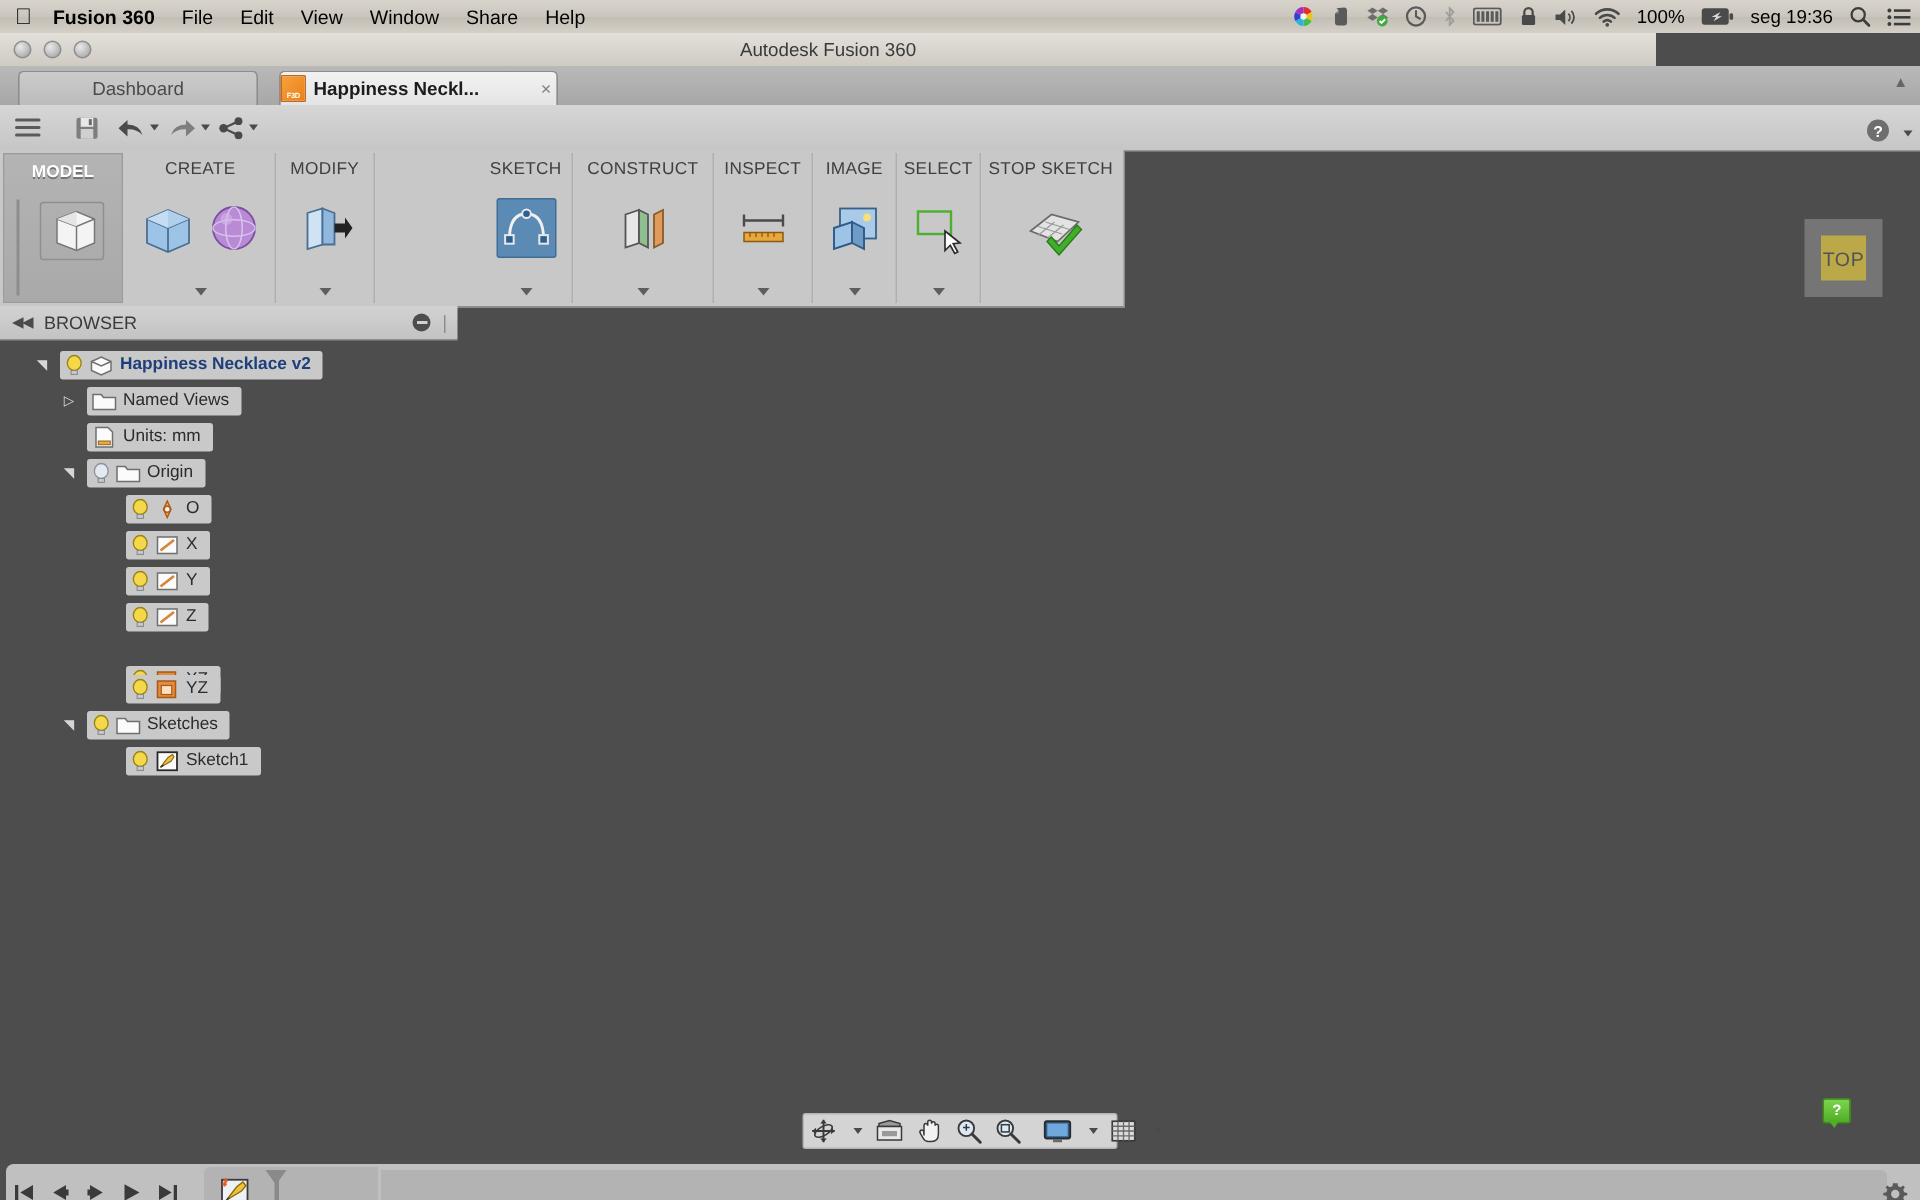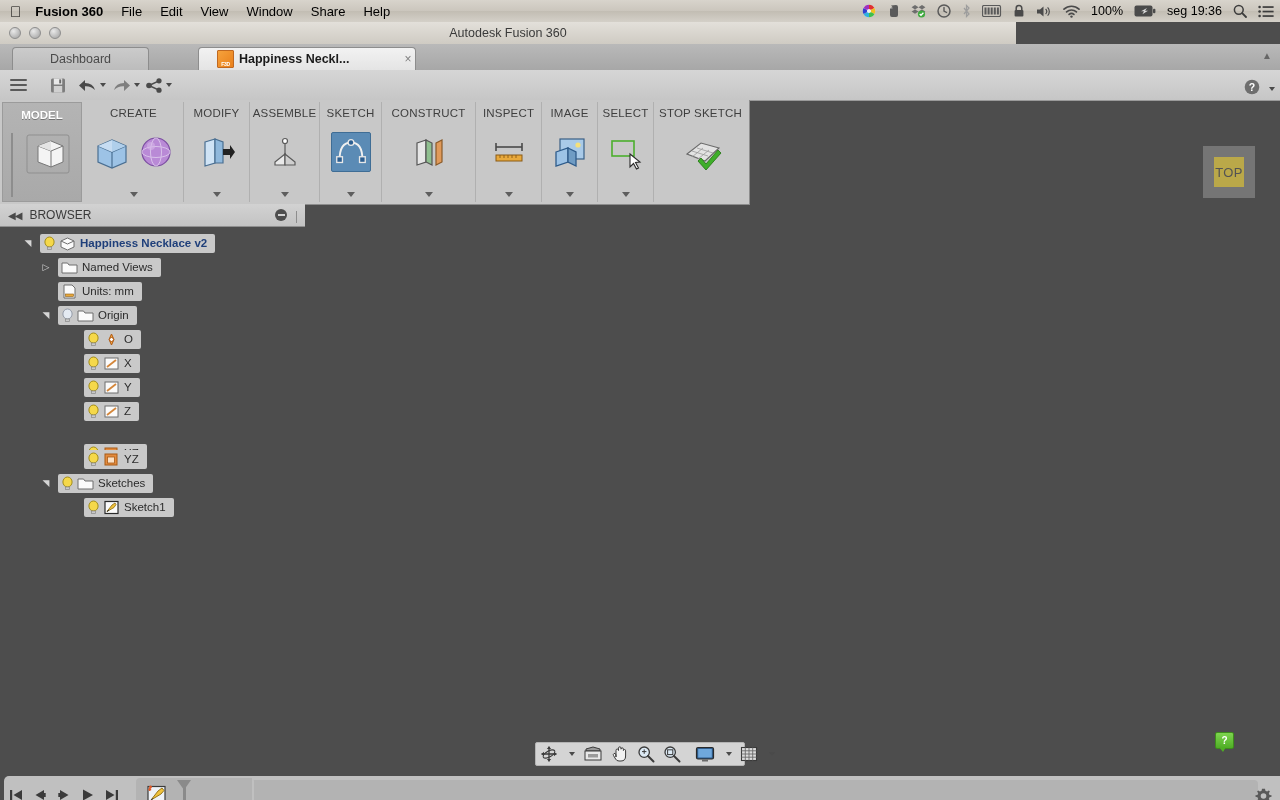--- a/index.html
+++ b/index.html
@@ -23,21 +23,21 @@
   #mac-right{position:absolute;right:6px;top:0;height:22px;display:flex;align-items:center;gap:11px;}
   #mac-right .sysicon{display:flex;align-items:center;}
   #mac-right .clock{font-size:12.5px;}
 
   
   #fusion-window{
     position:absolute;left:0;top:22px;width:1280px;height:778px;
     background:#4d4d4d;
   }
   #titlebar{
-    position:absolute;left:0;top:0;width:1016px;height:22px;
+    position:absolute;left:0;top:0;width:1104px;height:22px;
     background:linear-gradient(to bottom,#e3e0da 0%,#cfcbc3 100%);
     border-bottom:1px solid #9b968d;
     display:flex;align-items:center;justify-content:center;
   }
   #titlebar .title{font-size:12.5px;color:#3a3a3a;}
   .traffic{position:absolute;left:9px;top:5px;display:flex;gap:8px;}
   .traffic i{
     display:block;width:12px;height:12px;border-radius:50%;
     background:radial-gradient(circle at 35% 32%,#e9e9e9,#b4b4b4 70%,#9a9a9a);
     border:1px solid #8e8e8e;box-sizing:border-box;
@@ -54,22 +54,22 @@
     background:linear-gradient(to bottom,#cbcbcb,#bcbcbc);
     border:1px solid #8d8d8d;border-bottom:none;
     border-radius:4px 4px 0 0;
     display:flex;align-items:center;justify-content:center;
     font-size:12.5px;color:#4a4a4a;box-sizing:border-box;
   }
   .tab.active{
     background:linear-gradient(to bottom,#f2f2f2,#e4e4e4);
     color:#1c1c1c;font-weight:bold;
   }
-  #tab-dashboard{left:12px;width:137px;}
-  #tab-doc{left:198px;width:218px;justify-content:flex-start;padding-left:18px;}
+  #tab-dashboard{left:12px;width:160px;}
+  #tab-doc{left:186px;width:186px;justify-content:flex-start;padding-left:0;}
   .f3d-ico{
     width:15px;height:16px;flex:0 0 15px;margin-right:5px;position:relative;
     background:#fff;border:1px solid #c06820;border-radius:1px;
   }
   .f3d-ico:before{
     content:"";position:absolute;left:0;top:0;width:100%;height:100%;
     background:linear-gradient(135deg,#f6a23c 0%,#e9801b 100%);
   }
   .f3d-ico:after{
     content:"F3D";position:absolute;left:0;bottom:0px;width:100%;
@@ -611,36 +611,20 @@
             <path d="M18 7 L26 10 L26 31 L18 31 Z" fill="#8fb8dc" stroke="#4a6f92" stroke-width="1.2"></path>
             <path d="M26 17 L33 17 L33 13 L38 20 L33 27 L33 23 L26 23 Z" fill="#222"></path>
           </svg>
         </span>
       </div>
       <div class="pcaret">
           <span class="caret"></span>
         </div>
     </div>
 
-    <div class="panel" style="left:250px;width:70px;">
-      <div class="ptitle">ASSEMBLE</div>
-      <div class="picons">
-        <span class="ic">
-          <svg width="40" height="40" viewBox="0 0 40 40">
-            <circle cx="20" cy="9" r="2.5" fill="#fff" stroke="#5a5a5a" stroke-width="1.2"></circle>
-            <path d="M20 11 L20 22" stroke="#5a5a5a" stroke-width="1.2"></path>
-            <path d="M10 30 L20 22 L20 33 L10 33 Z" fill="#e9e9e9" stroke="#5a5a5a" stroke-width="1.2"></path>
-            <path d="M30 30 L20 22 L20 33 L30 33 Z" fill="#cfcfcf" stroke="#5a5a5a" stroke-width="1.2"></path>
-          </svg>
-        </span>
-      </div>
-      <div class="pcaret">
-          <span class="caret"></span>
-        </div>
-    </div>
 
     <div class="panel" style="left:320px;width:62px;">
       <div class="ptitle">SKETCH</div>
       <div class="picons">
         <span class="ic sel">
           <svg width="38" height="38" viewBox="0 0 40 40">
             <path d="M8 28 Q8 10 20 10 Q32 10 32 28" fill="none" stroke="#f0f0f0" stroke-width="2"></path>
             <rect x="5" y="25" width="6" height="6" fill="#2c5f92" stroke="#e8e8e8" stroke-width="1.4"></rect>
             <rect x="29" y="25" width="6" height="6" fill="#2c5f92" stroke="#e8e8e8" stroke-width="1.4"></rect>
             <circle cx="20" cy="10" r="3" fill="#2c5f92" stroke="#e8e8e8" stroke-width="1.4"></circle>

